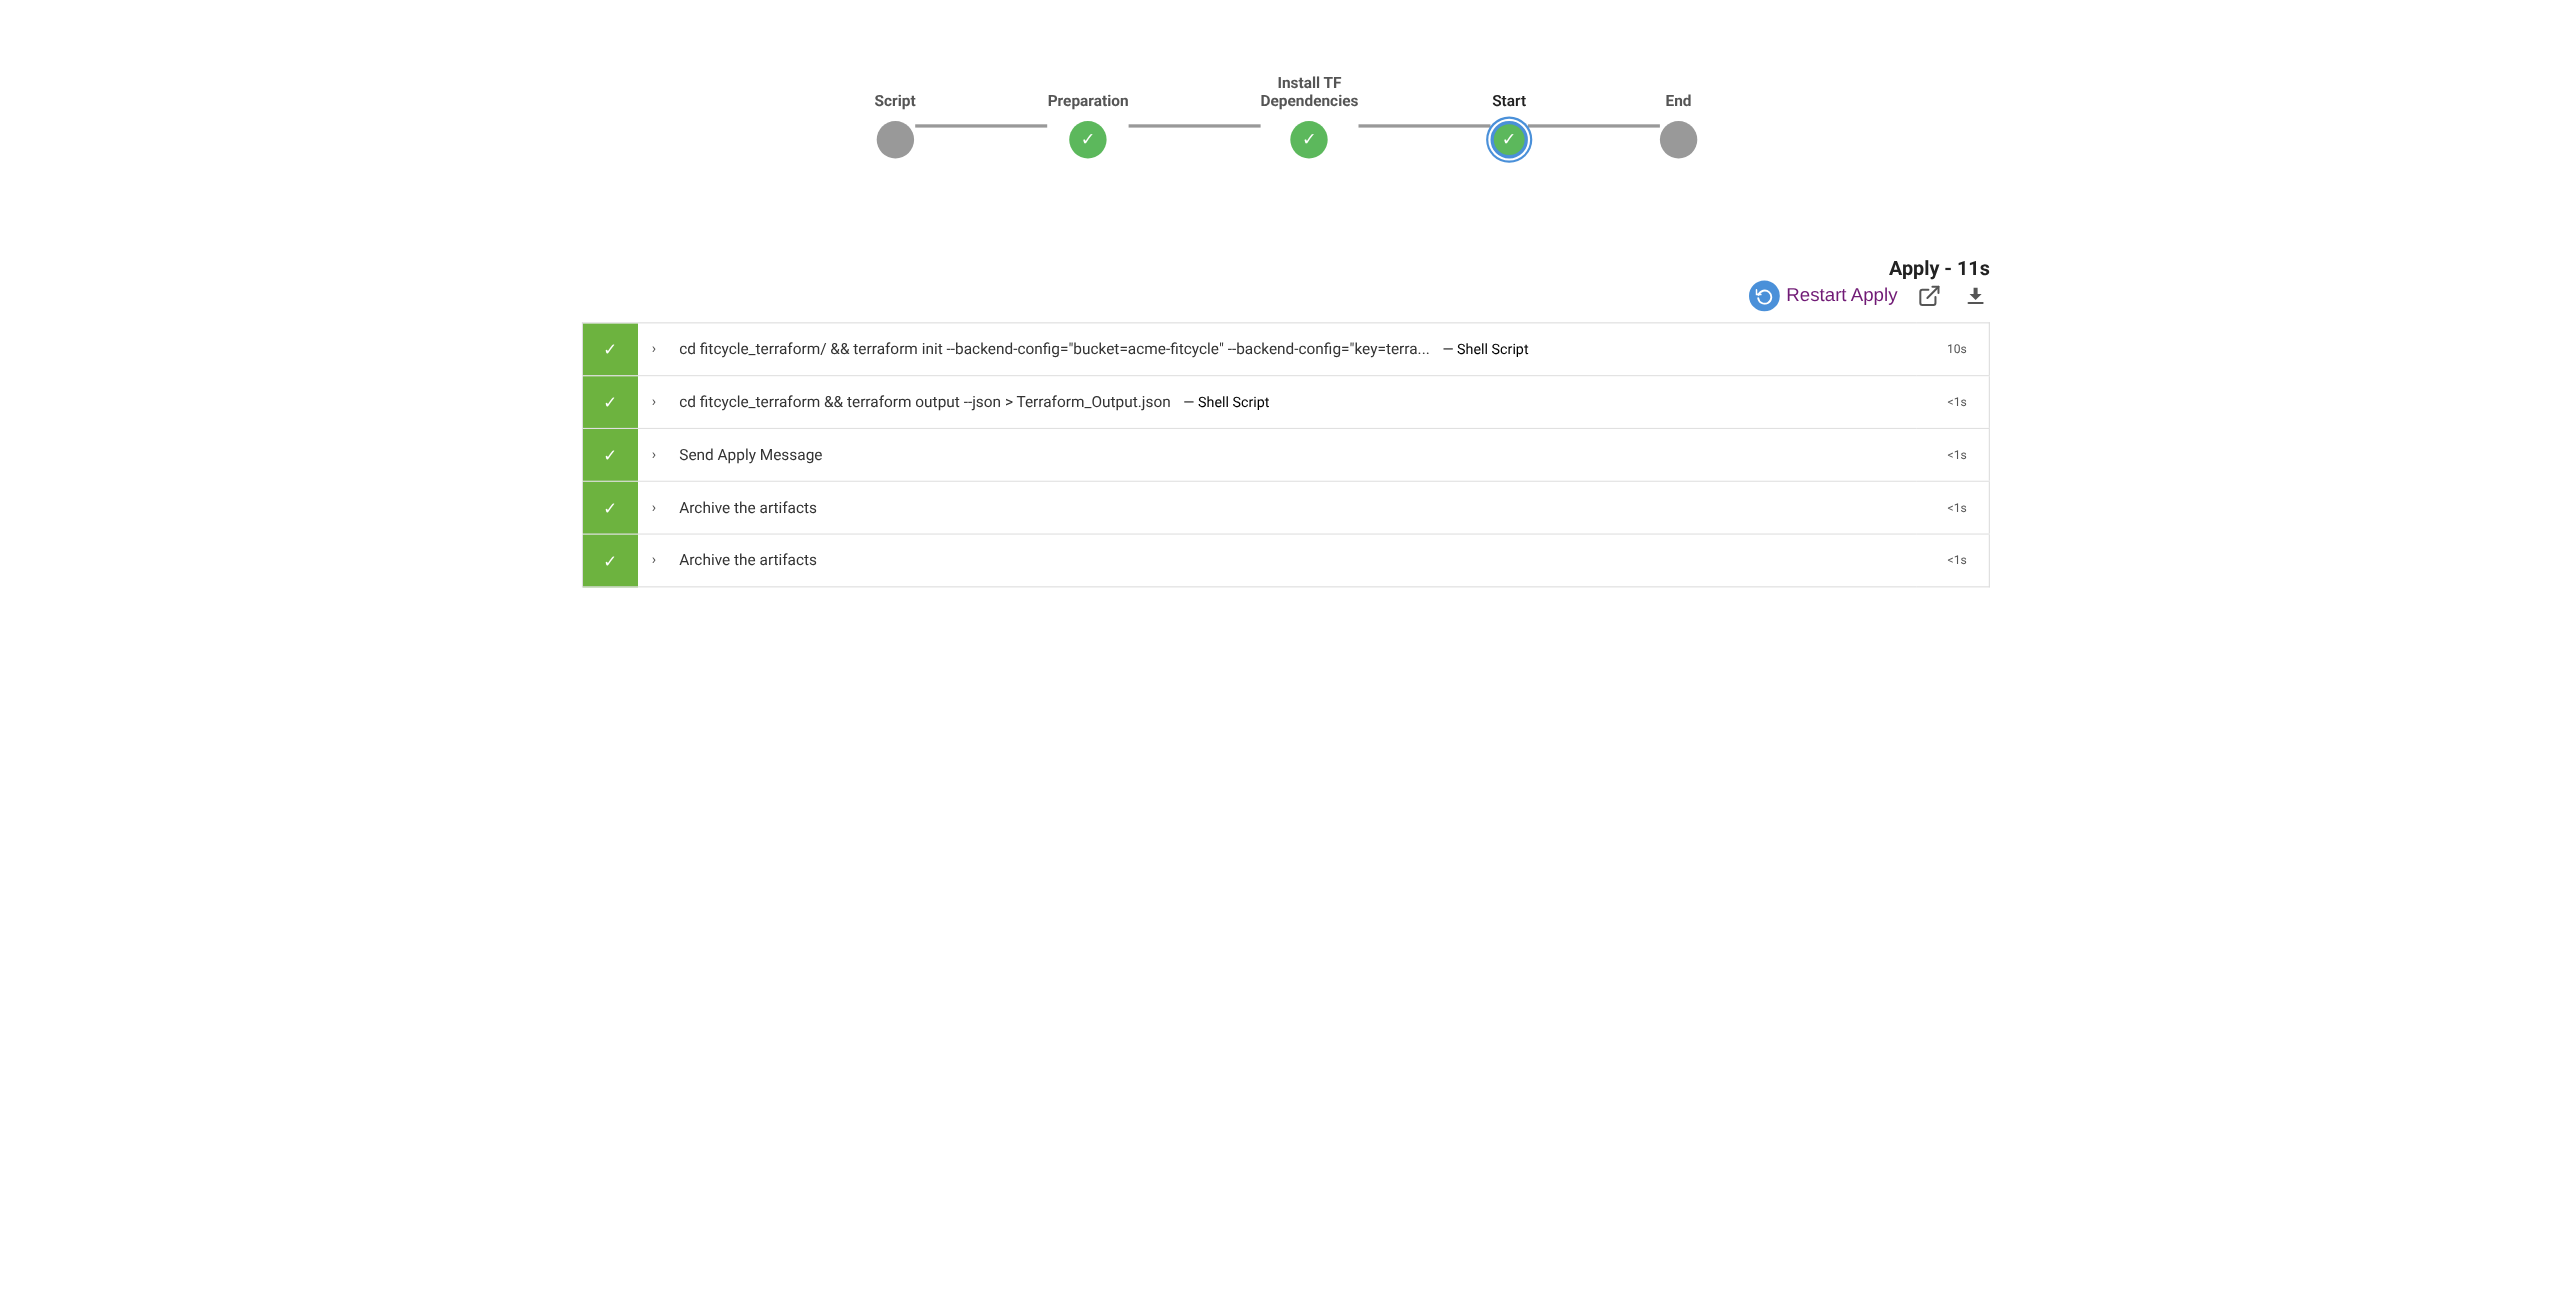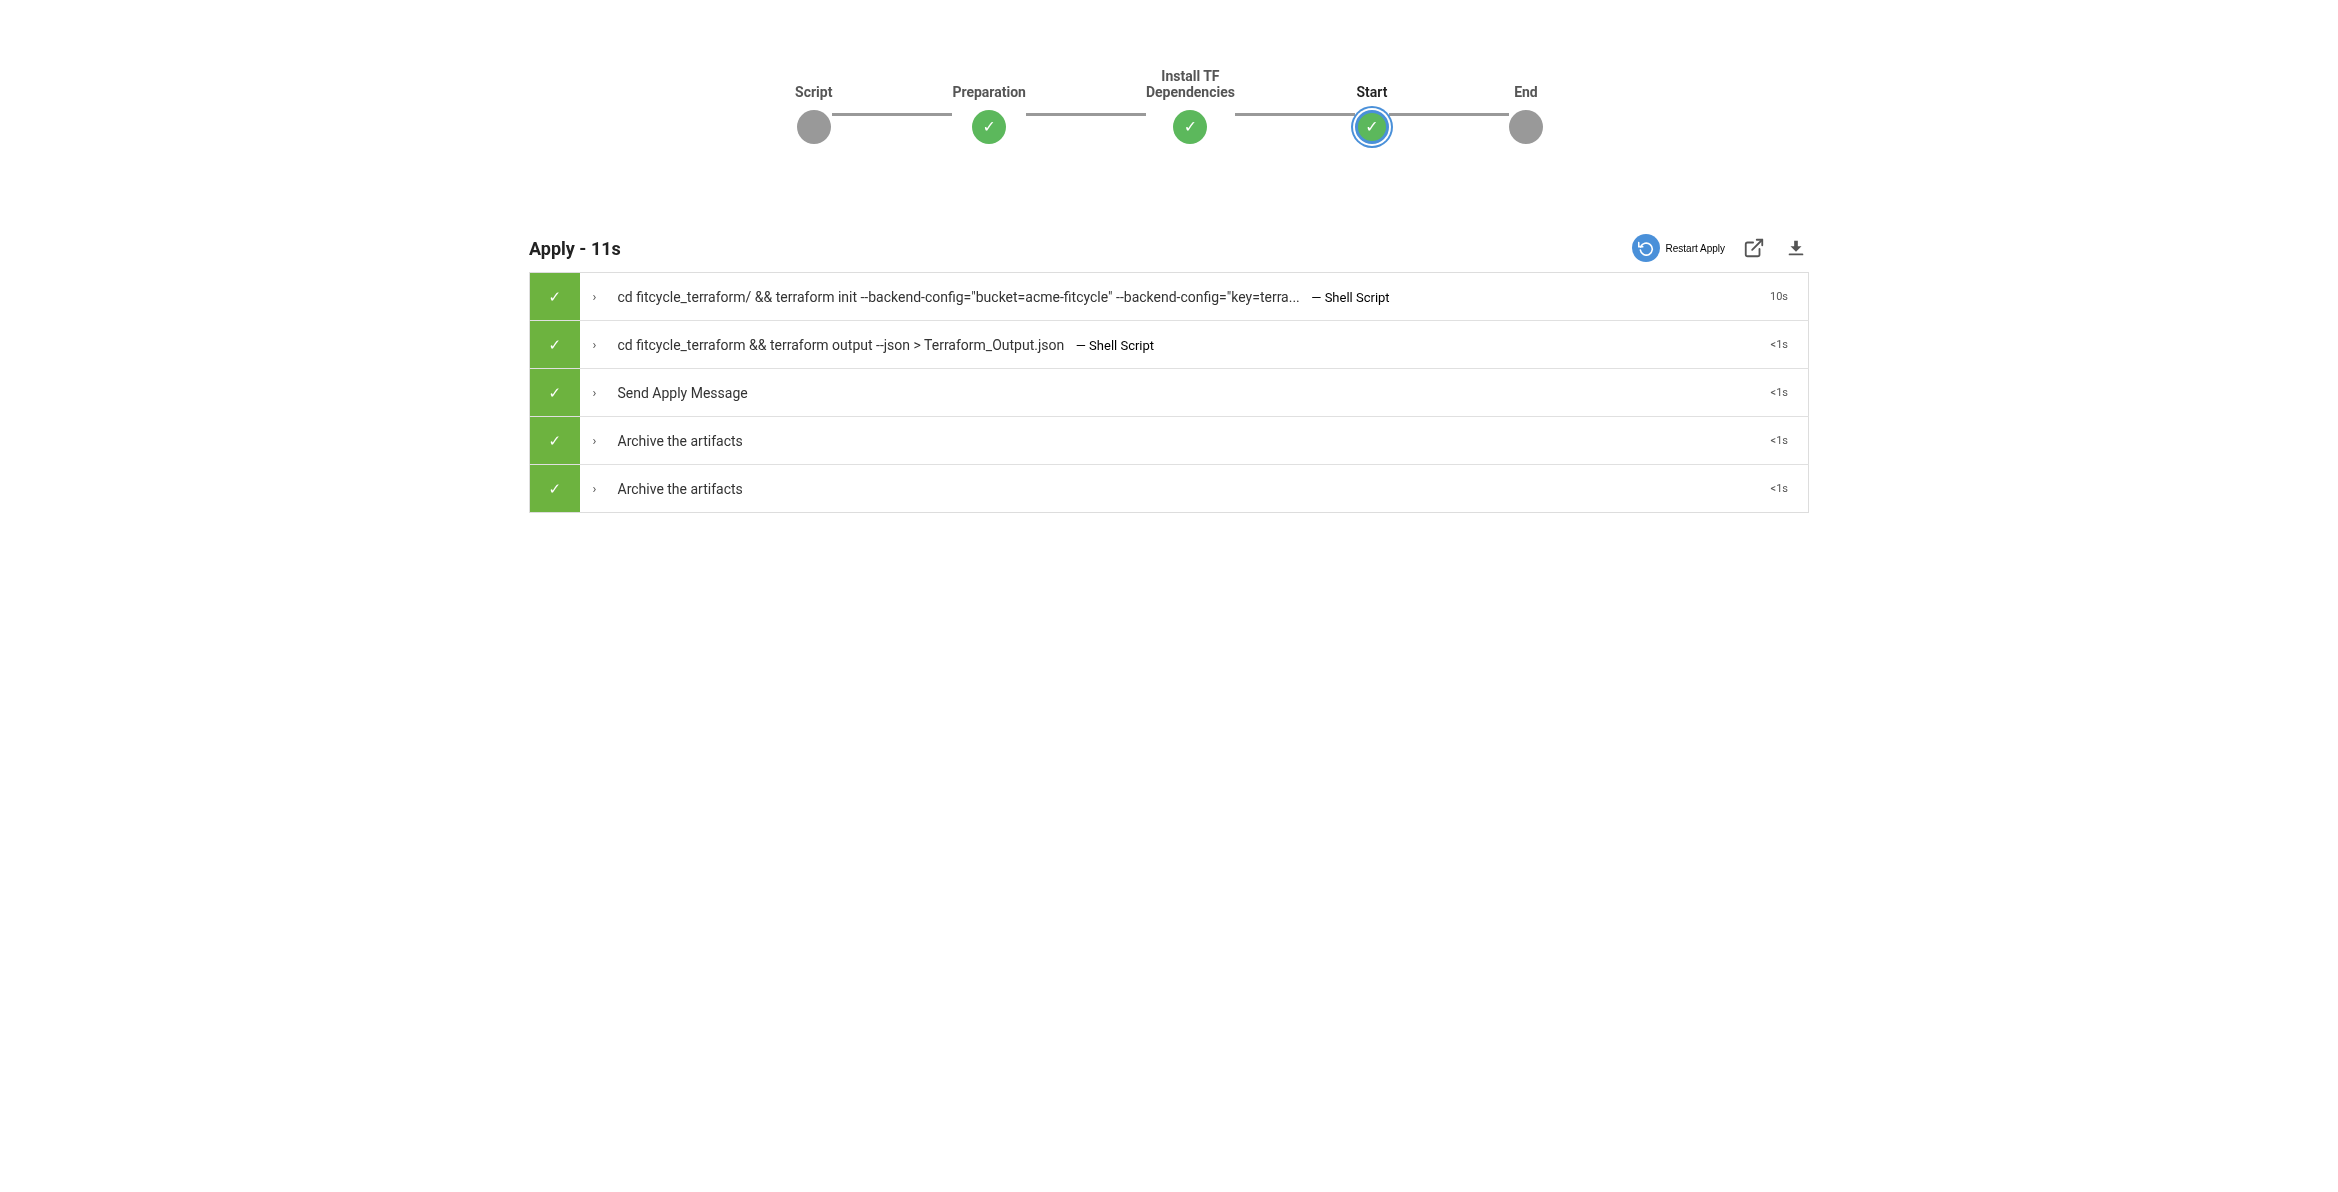--- a/index.html
+++ b/index.html
@@ -84,44 +84,45 @@
       width: 120px;
       height: 3px;
       background: #999;
       margin-top: 53px;
       flex-shrink: 0;
     }
 
     
     .section-header {
       display: flex;
-      align-items: center;
+      align-items: flex-end;
       justify-content: space-between;
       margin-bottom: 0;
       padding: 10px 0 10px 0;
+      flex-direction: column;
     }
 
     .section-title {
       font-size: 18px;
       font-weight: 700;
       color: #222;
     }
 
     .section-actions {
       display: flex;
       align-items: center;
       gap: 16px;
     }
 
     .restart-btn {
       display: flex;
       align-items: center;
       gap: 6px;
-      color: #000000;
-      font-size: 10px;
+      color: #701a75;
+      font-size: 17px;
       cursor: pointer;
       background: none;
       border: none;
       text-decoration: none;
     }
 
     .restart-icon {
       width: 28px;
       height: 28px;
       border-radius: 50%;

